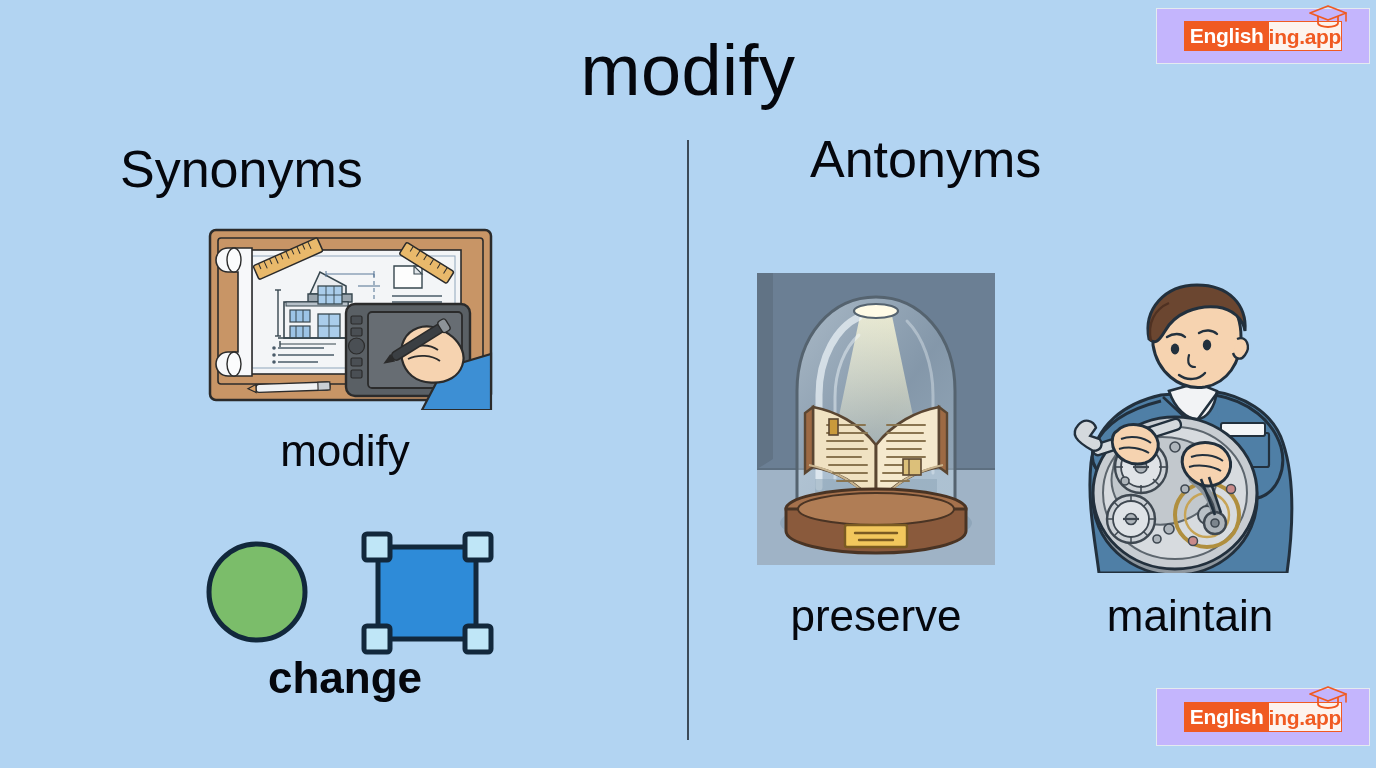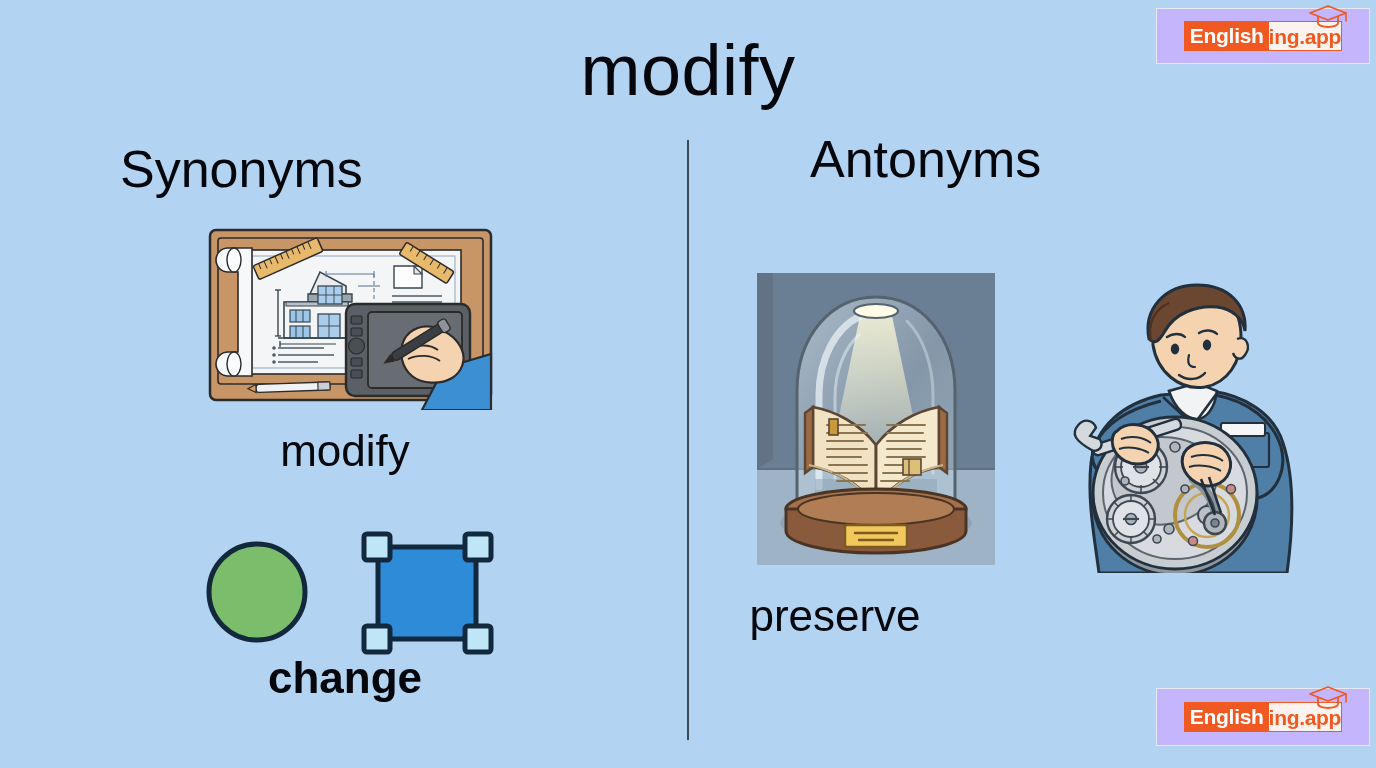--- a/index.html
+++ b/index.html
@@ -62,21 +62,21 @@
   .word-label {
     position: absolute;
     font-size: 44px;
     line-height: 52px;
     color: #05070d;
     text-align: center;
     font-weight: 400;
   }
   .word-alter    { top: 425px; left: 185px; width: 320px; }
   .word-change   { top: 652px; left: 185px; width: 320px; font-weight: 700; }
-  .word-preserve { top: 590px; left: 675px; width: 320px; }
+  .word-preserve { top: 590px; left: 716px; width: 320px; }
   .word-maintain { top: 590px; left: 1030px; width: 320px; }
 
   
   .illus { position: absolute; }
 
   
   #illus-alter { left: 208px; top: 228px; width: 285px; height: 182px; }
 
   
   #illus-change { left: 200px; top: 520px; width: 310px; height: 140px; }
@@ -491,20 +491,21 @@
       <path d="M54 166 C64 163 76 165 84 170" fill="none" stroke="#22303d" stroke-width="2"></path>
 
       <path d="M122 166 C134 156 154 158 162 170 C170 182 164 198 150 202 C136 206 122 196 118 184 C116 176 118 170 122 166 Z" fill="#f6d3b0" stroke="#22303d" stroke-width="3"></path>
       <path d="M126 174 C136 170 150 172 158 178" fill="none" stroke="#22303d" stroke-width="2"></path>
       <path d="M124 184 C134 181 148 183 156 188" fill="none" stroke="#22303d" stroke-width="2"></path>
 
       <path d="M136 196 L150 232" fill="none" stroke="#22303d" stroke-width="2.6"></path>
       <path d="M144 194 L156 230" fill="none" stroke="#22303d" stroke-width="2.6"></path>
     </svg>
   </div>
+  <div class="word-label word-maintain">maintain</div>
 
   <div class="logo" id="logo-top">
     <div class="logo-inner">
       <span class="logo-part-a">English</span>
       <span class="logo-part-b">ing.app</span>
       <svg class="logo-cap" viewBox="0 0 40 24">
         <path d="M20 2 L38 9 L20 16 L2 9 Z" fill="none" stroke="#f05a22" stroke-width="1.8" stroke-linejoin="round"></path>
         <path d="M10 12 V19 C10 21.5 15 23 20 23 C25 23 30 21.5 30 19 V12" fill="none" stroke="#f05a22" stroke-width="1.8" stroke-linejoin="round"></path>
         <path d="M38 9 V17" fill="none" stroke="#f05a22" stroke-width="1.6" stroke-linecap="round"></path>
       </svg>

